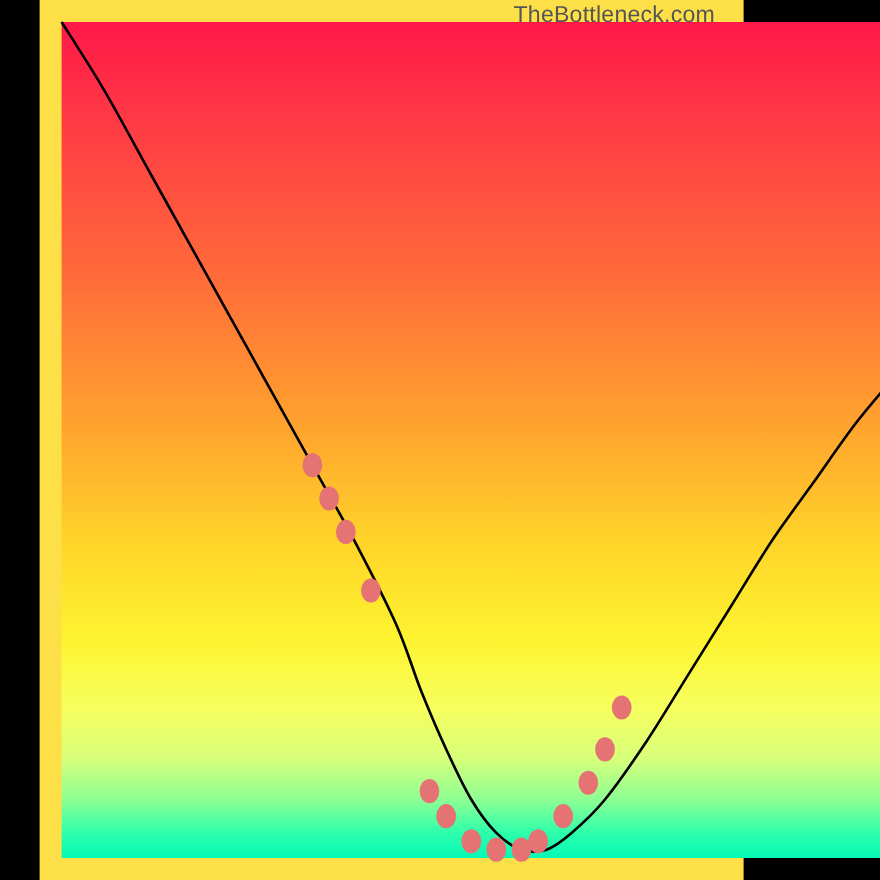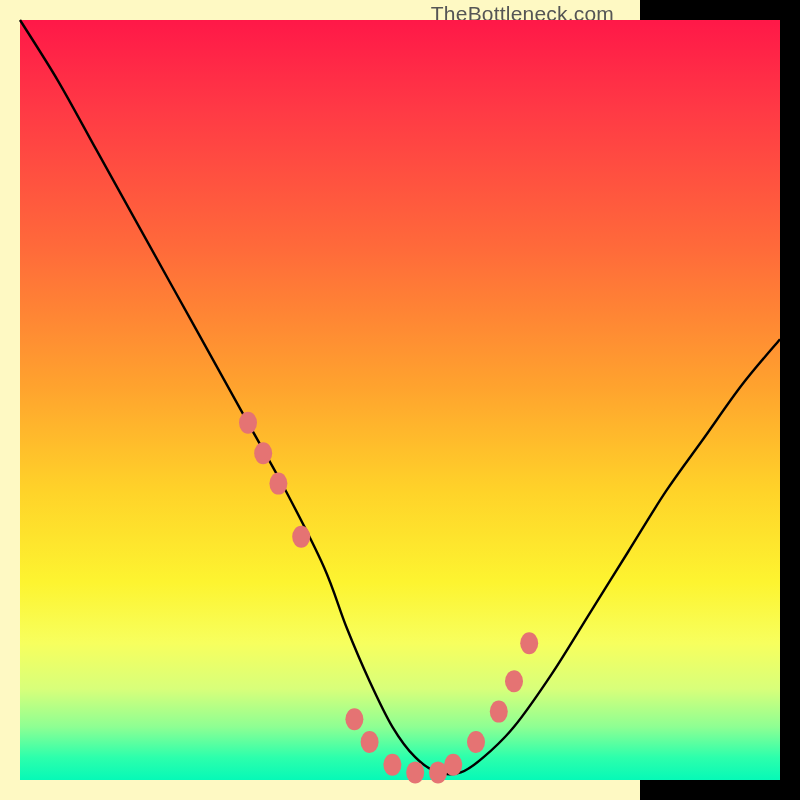--- a/index.html
+++ b/index.html
@@ -8,21 +8,22 @@
     width: 800px;
     height: 800px;
     overflow: hidden;
     background: #000;
     font-family: Arial, Helvetica, sans-serif;
   }
   .chart-wrap {
     position: relative;
     width: 640px;
     height: 800px;
-    background: #fef9c3;
+    background: #fde047;
+    margin-left: 36px;
   }
   .plot-area {
     position: absolute;
     left: 20px;
     top: 20px;
     width: 760px;
     height: 760px;
     
     background: linear-gradient(
       to bottom,

